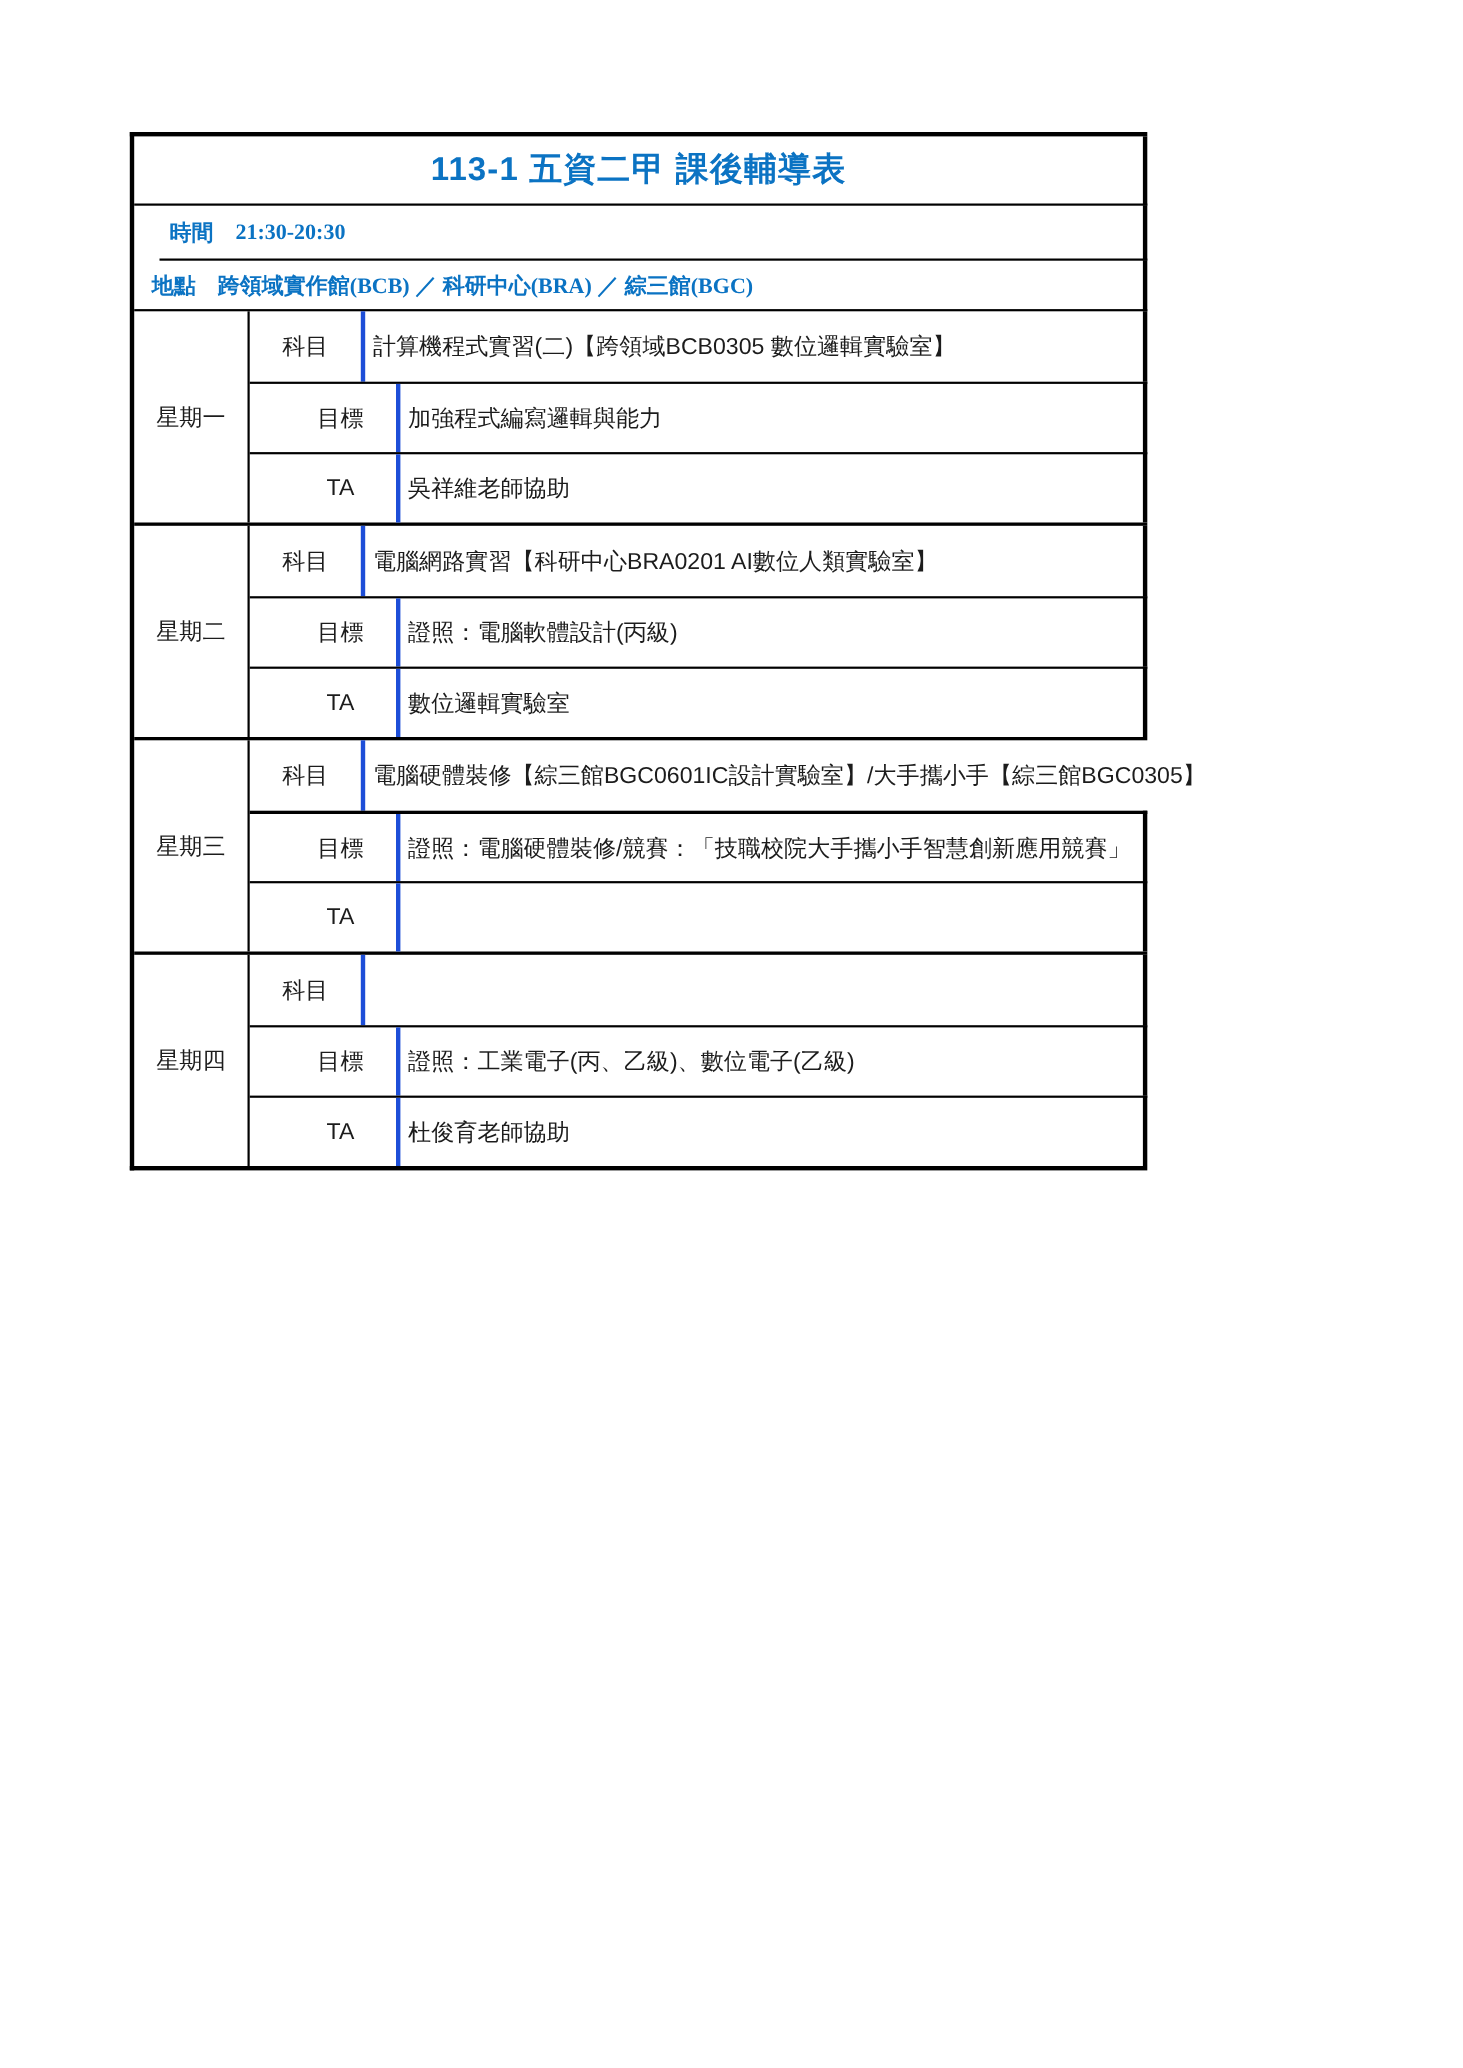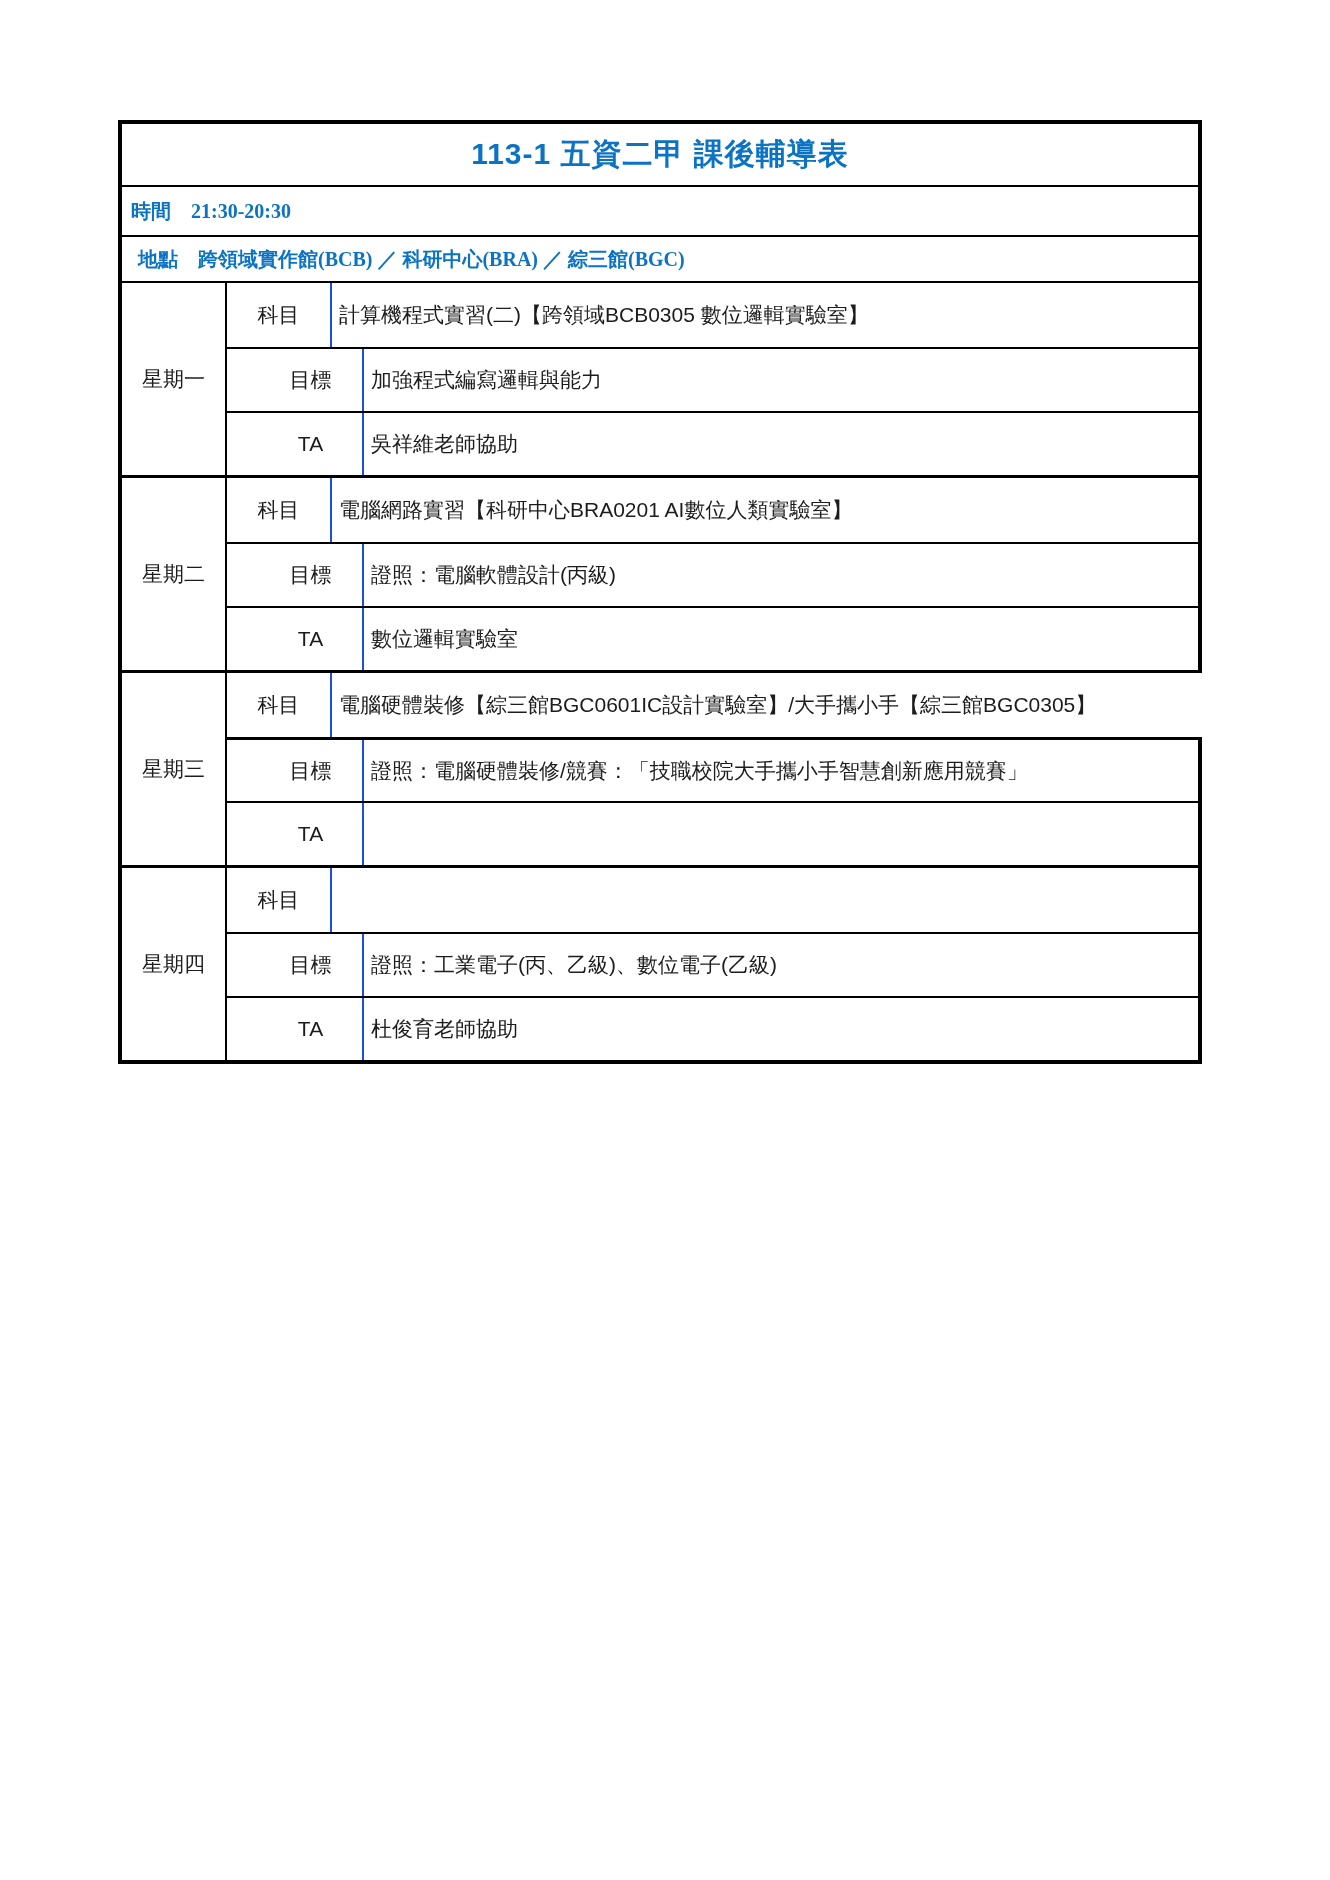--- a/index.html
+++ b/index.html
@@ -9,21 +9,21 @@
     position: relative;
     font-family: "Liberation Sans", "DejaVu Sans", sans-serif;
     color: #1c1c1c;
     overflow: hidden;
   }
   .page { position: absolute; inset: 0; background: #ffffff; }
 
   .table {
     position: absolute;
     left: 118px; top: 120px;
-    width: 1084px;
+    width: 925px;
     background: #ffffff;
     border: 4px solid #000;
     border-right: none;
   }
 
   
   .title-row {
     height: 63px;
     border-bottom: 2px solid #000;
     border-right: 4px solid #000;
@@ -33,42 +33,42 @@
   }
   .time-row, .loc-row {
     border-bottom: 2px solid #000;
     border-right: 4px solid #000;
     display: flex; align-items: center;
     padding-left: 9px;
     font-family: "Liberation Serif", "DejaVu Serif", serif;
     font-weight: bold; font-size: 20px;
     color: #0b73c3;
   }
-  .time-row { height: 50px; }
+  .time-row { height: 50px; margin-left: 23px; }
   .loc-row  { height: 46px; padding-left: 16px; }
   .hdr-label { margin-right: 20px; }
 
   
   .block { display: flex; border-bottom: 3px solid #000; }
   .block:last-child { border-bottom: none; }
   .day-cell {
     flex: 0 0 105px; width: 105px;
     border-right: 2px solid #000;
     display: flex; align-items: center; justify-content: center;
     font-size: 21px;
   }
   .rows { flex: 1; display: flex; flex-direction: column; min-width: 0; }
   .r {
     display: flex; height: 64px;
     border-right: 4px solid #000;
   }
   .r + .r { border-top: 2px solid #000; padding-left: 32px; }
   .lbl {
     flex: 0 0 105px; width: 105px;
-    border-right: 2px solid #1d4ed8;
+    border-right: 4px solid #1d4ed8;
     display: flex; align-items: center; justify-content: center;
     font-size: 21px;
   }
   .val {
     flex: 1; min-width: 0;
     display: flex; align-items: center;
     padding-left: 7px;
     font-size: 21px;
   }
   

